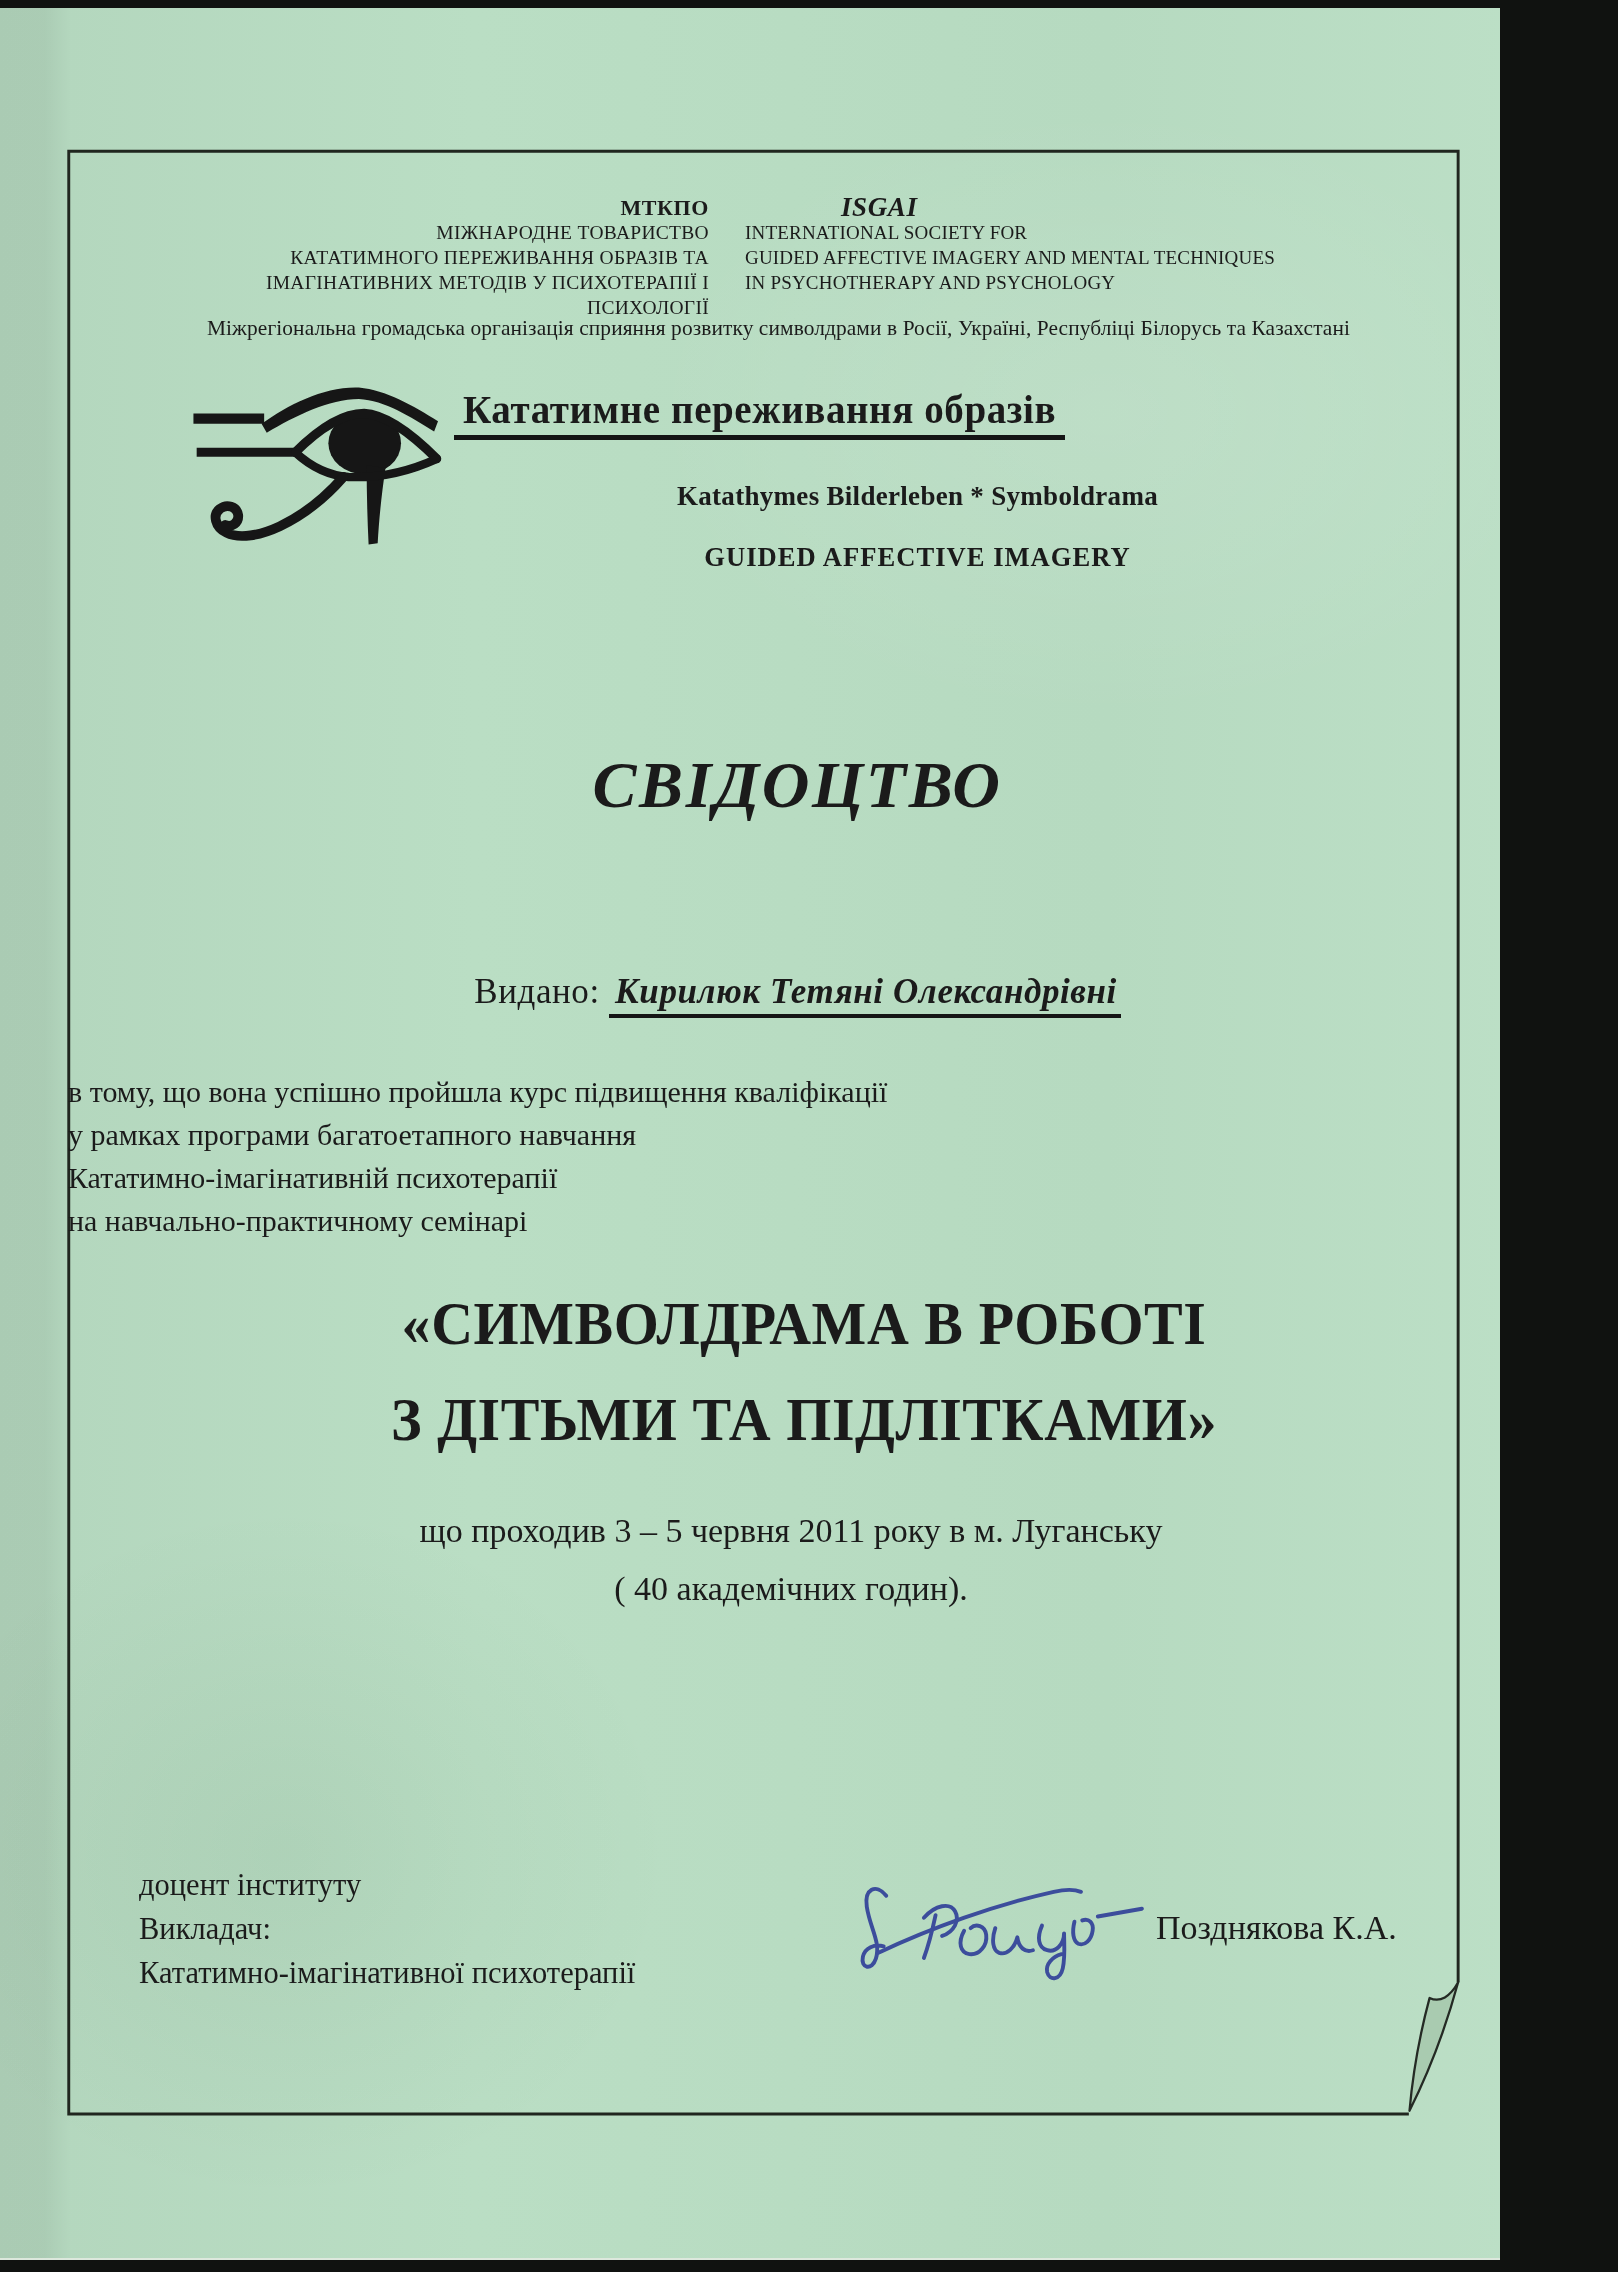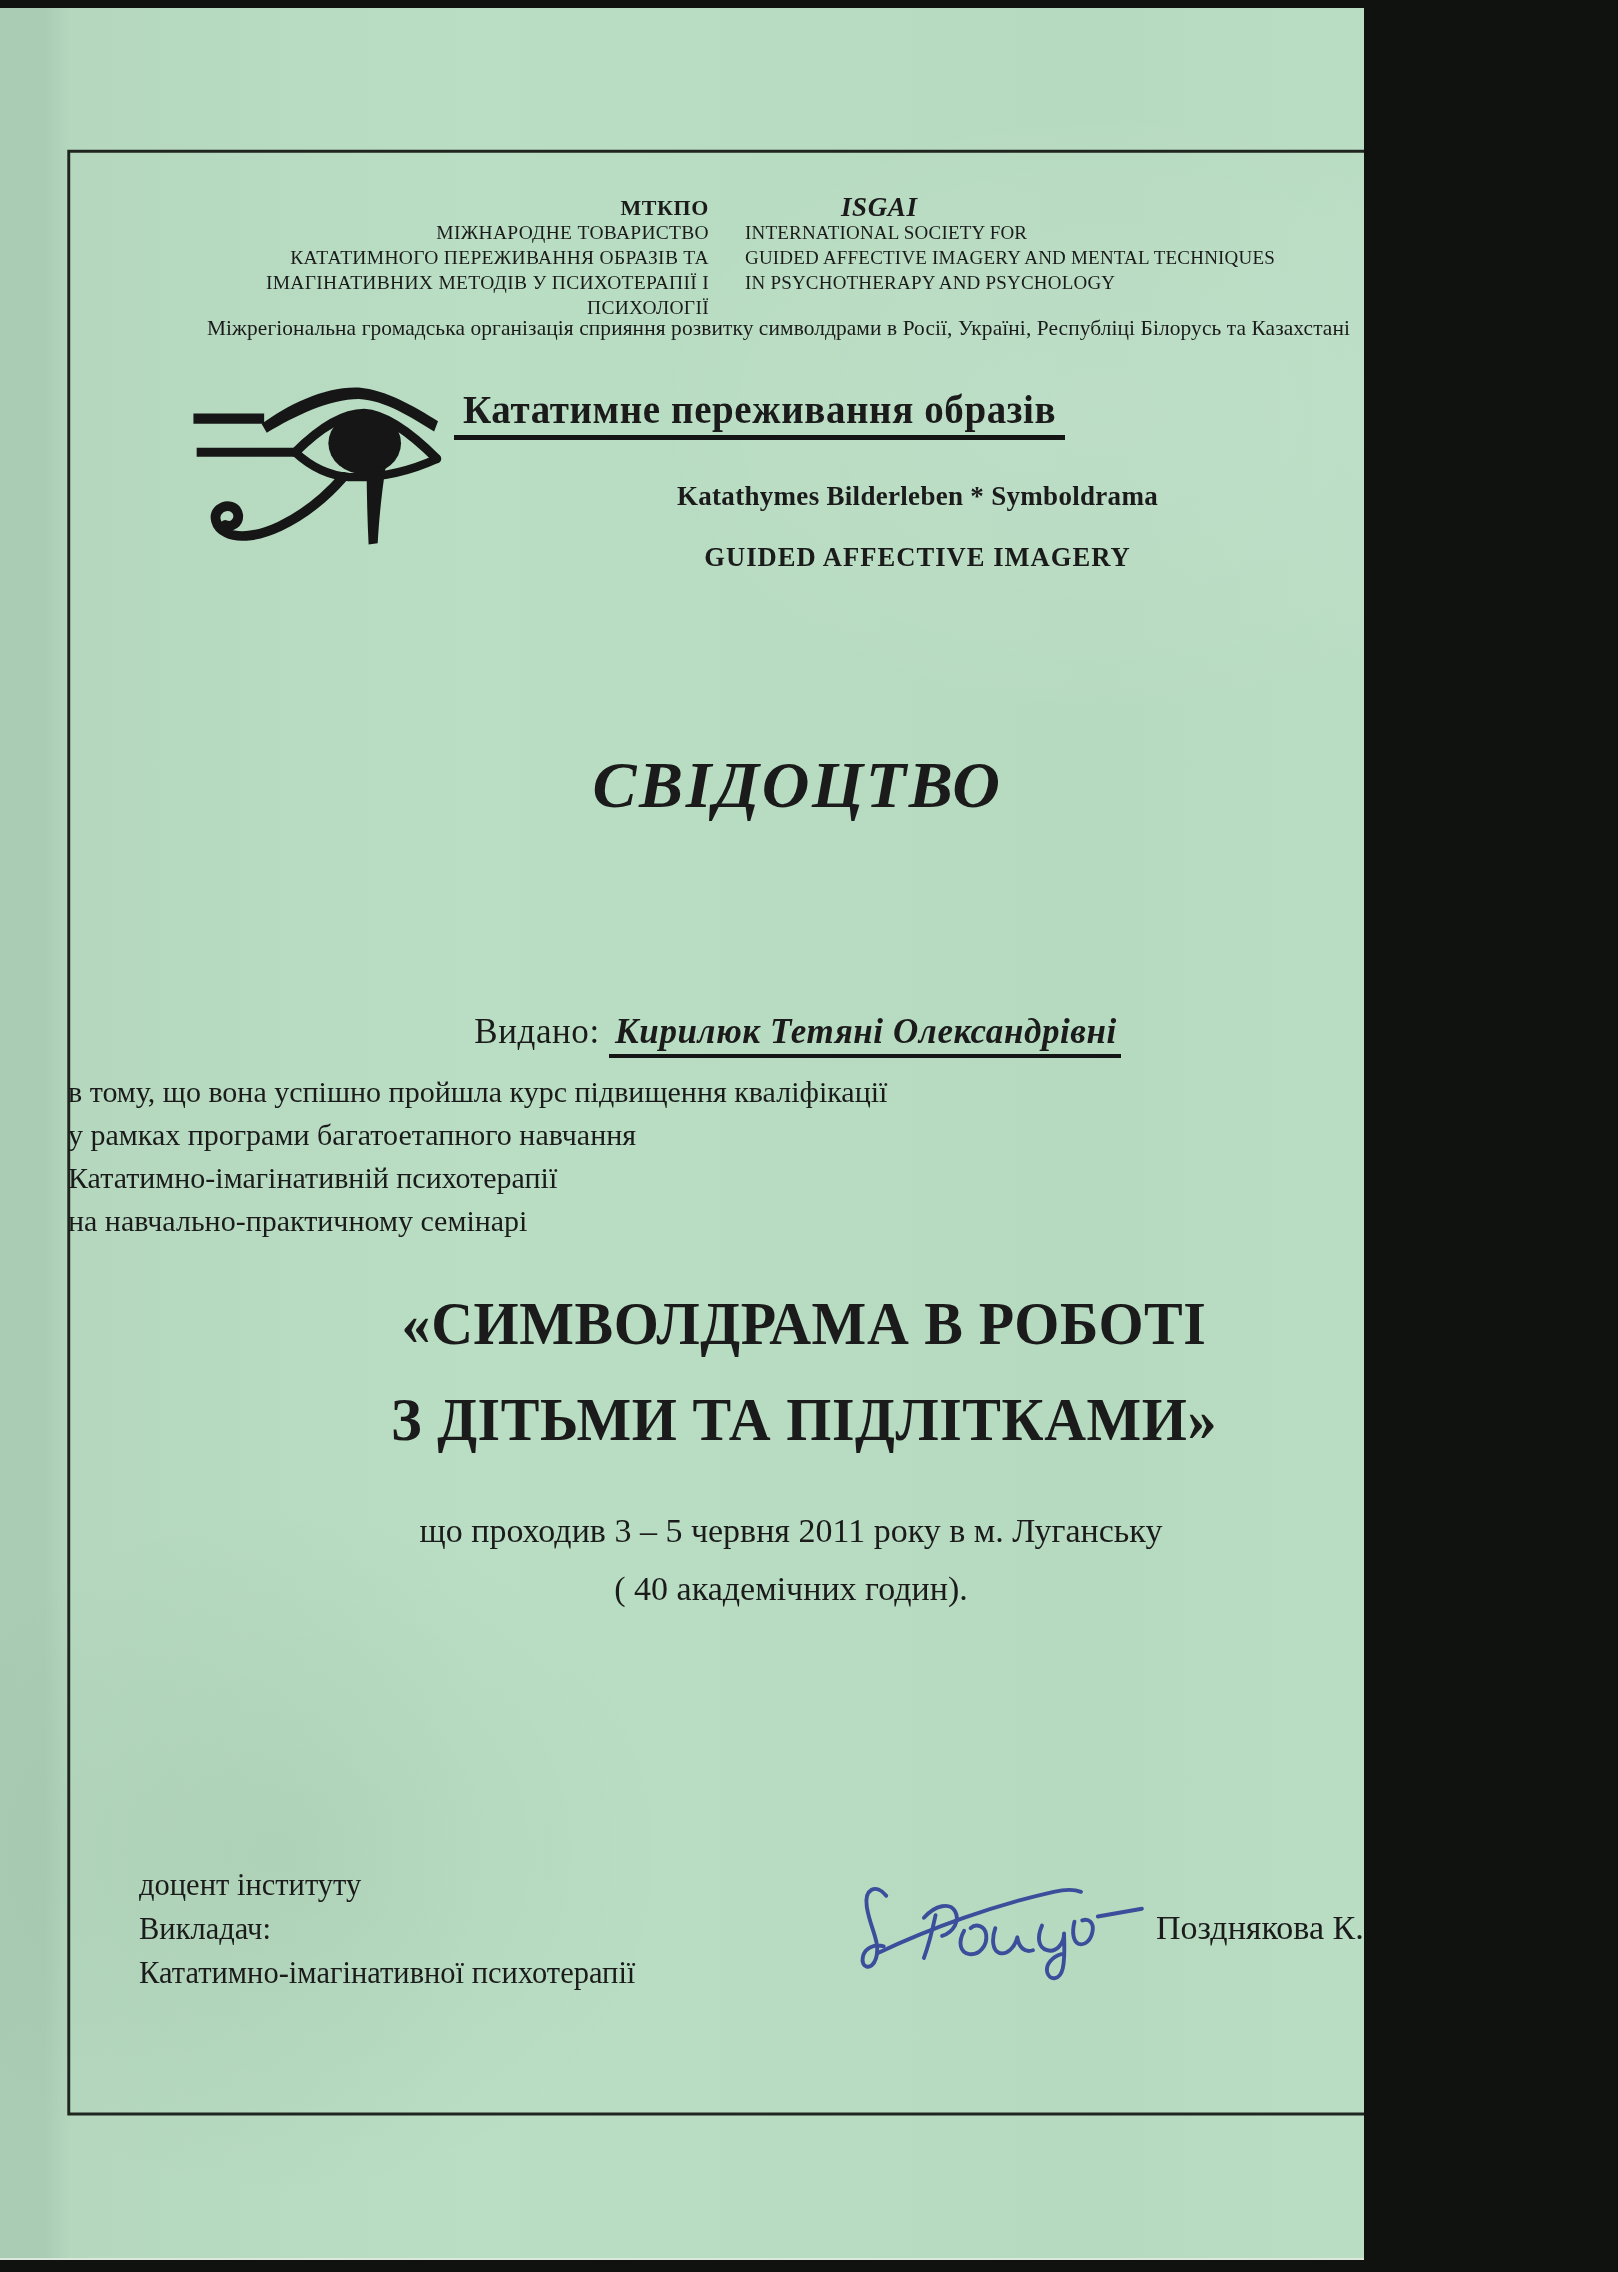--- a/index.html
+++ b/index.html
@@ -1,17 +1,17 @@
 <!DOCTYPE html>
 <html style="font-size:10.4px"><head>
 <meta charset="utf-8">
 <style>
   html,body{margin:0;padding:0;background:#101210;}
   #canvas{
-    position:relative;width:1364px;height:2273px;overflow:hidden;
+    position:relative;width:1500px;height:2273px;overflow:hidden;
     background:#101210;
     font-family:"Liberation Serif", serif;
     color:#1b1b1b;
   }
   
   .paper{
     position:absolute;left:0;top:7.8px;width:1581px;height:2250px;
     background:
       radial-gradient(778px 519px at 70% 18%, rgba(255,255,255,.10), transparent 60%),
       radial-gradient(649px 584px at 18% 82%, rgba(0,40,10,.05), transparent 60%),
@@ -26,21 +26,21 @@
   .org-right{left:745px;top:195px;width:545px;text-align:left;font-size:19px;line-height:25px;letter-spacing:0.2px;}
   .org-right .abbr{font-size:27px;font-weight:700;font-style:italic;padding-left:96px;letter-spacing:0.6px;}
   .org-subtitle{left:117px;top:316px;width:1323px;text-align:center;font-size:21.4px;letter-spacing:0.1px;}
   
   .brand-title{left:454px;top:387px;width:927px;text-align:left;font-size:39px;font-weight:700;}
   .brand-title span{display:inline-block;border-bottom:5.8px solid #141414;padding:0 9px 2.6px 9px;letter-spacing:0.6px;}
   .brand-de{left:454px;top:481px;width:927px;text-align:center;font-size:27px;font-weight:700;letter-spacing:0.3px;}
   .brand-en{left:454px;top:542px;width:927px;text-align:center;font-size:26.6px;font-weight:700;letter-spacing:1px;}
   
   .doc-title{left:68px;top:747px;width:1459px;text-align:center;font-size:66px;font-weight:700;font-style:italic;letter-spacing:2.6px;}
-  .issued{left:68px;top:972px;width:1459px;text-align:center;font-size:35px;margin-top:40px;}
+  .issued{left:68px;top:972px;width:1459px;text-align:center;font-size:35px;}
   .issued .label{letter-spacing:0.6px;}
   .issued .name{font-weight:700;font-style:italic;border-bottom:4.5px solid #151515;padding:0 3.9px 2.6px 6.5px;letter-spacing:0.6px;}
   .body-par{left:68px;top:1070px;width:1420px;font-size:30px;line-height:43px;}
   .seminar{left:68px;top:1276px;width:1472px;text-align:center;font-size:61px;font-weight:700;line-height:96px;}
   .seminar div{transform:scaleX(.95);transform-origin:center;letter-spacing:0.6px;}
   .event{left:68px;top:1512px;width:1446px;text-align:center;font-size:34px;}
   .hours{left:68px;top:1570px;width:1446px;text-align:center;font-size:34px;}
   
   .teacher{left:139px;top:1863px;width:713px;text-align:left;font-size:30.5px;line-height:44px;}
   .signer{left:1156px;top:1909px;width:337px;text-align:left;font-size:34px;}

